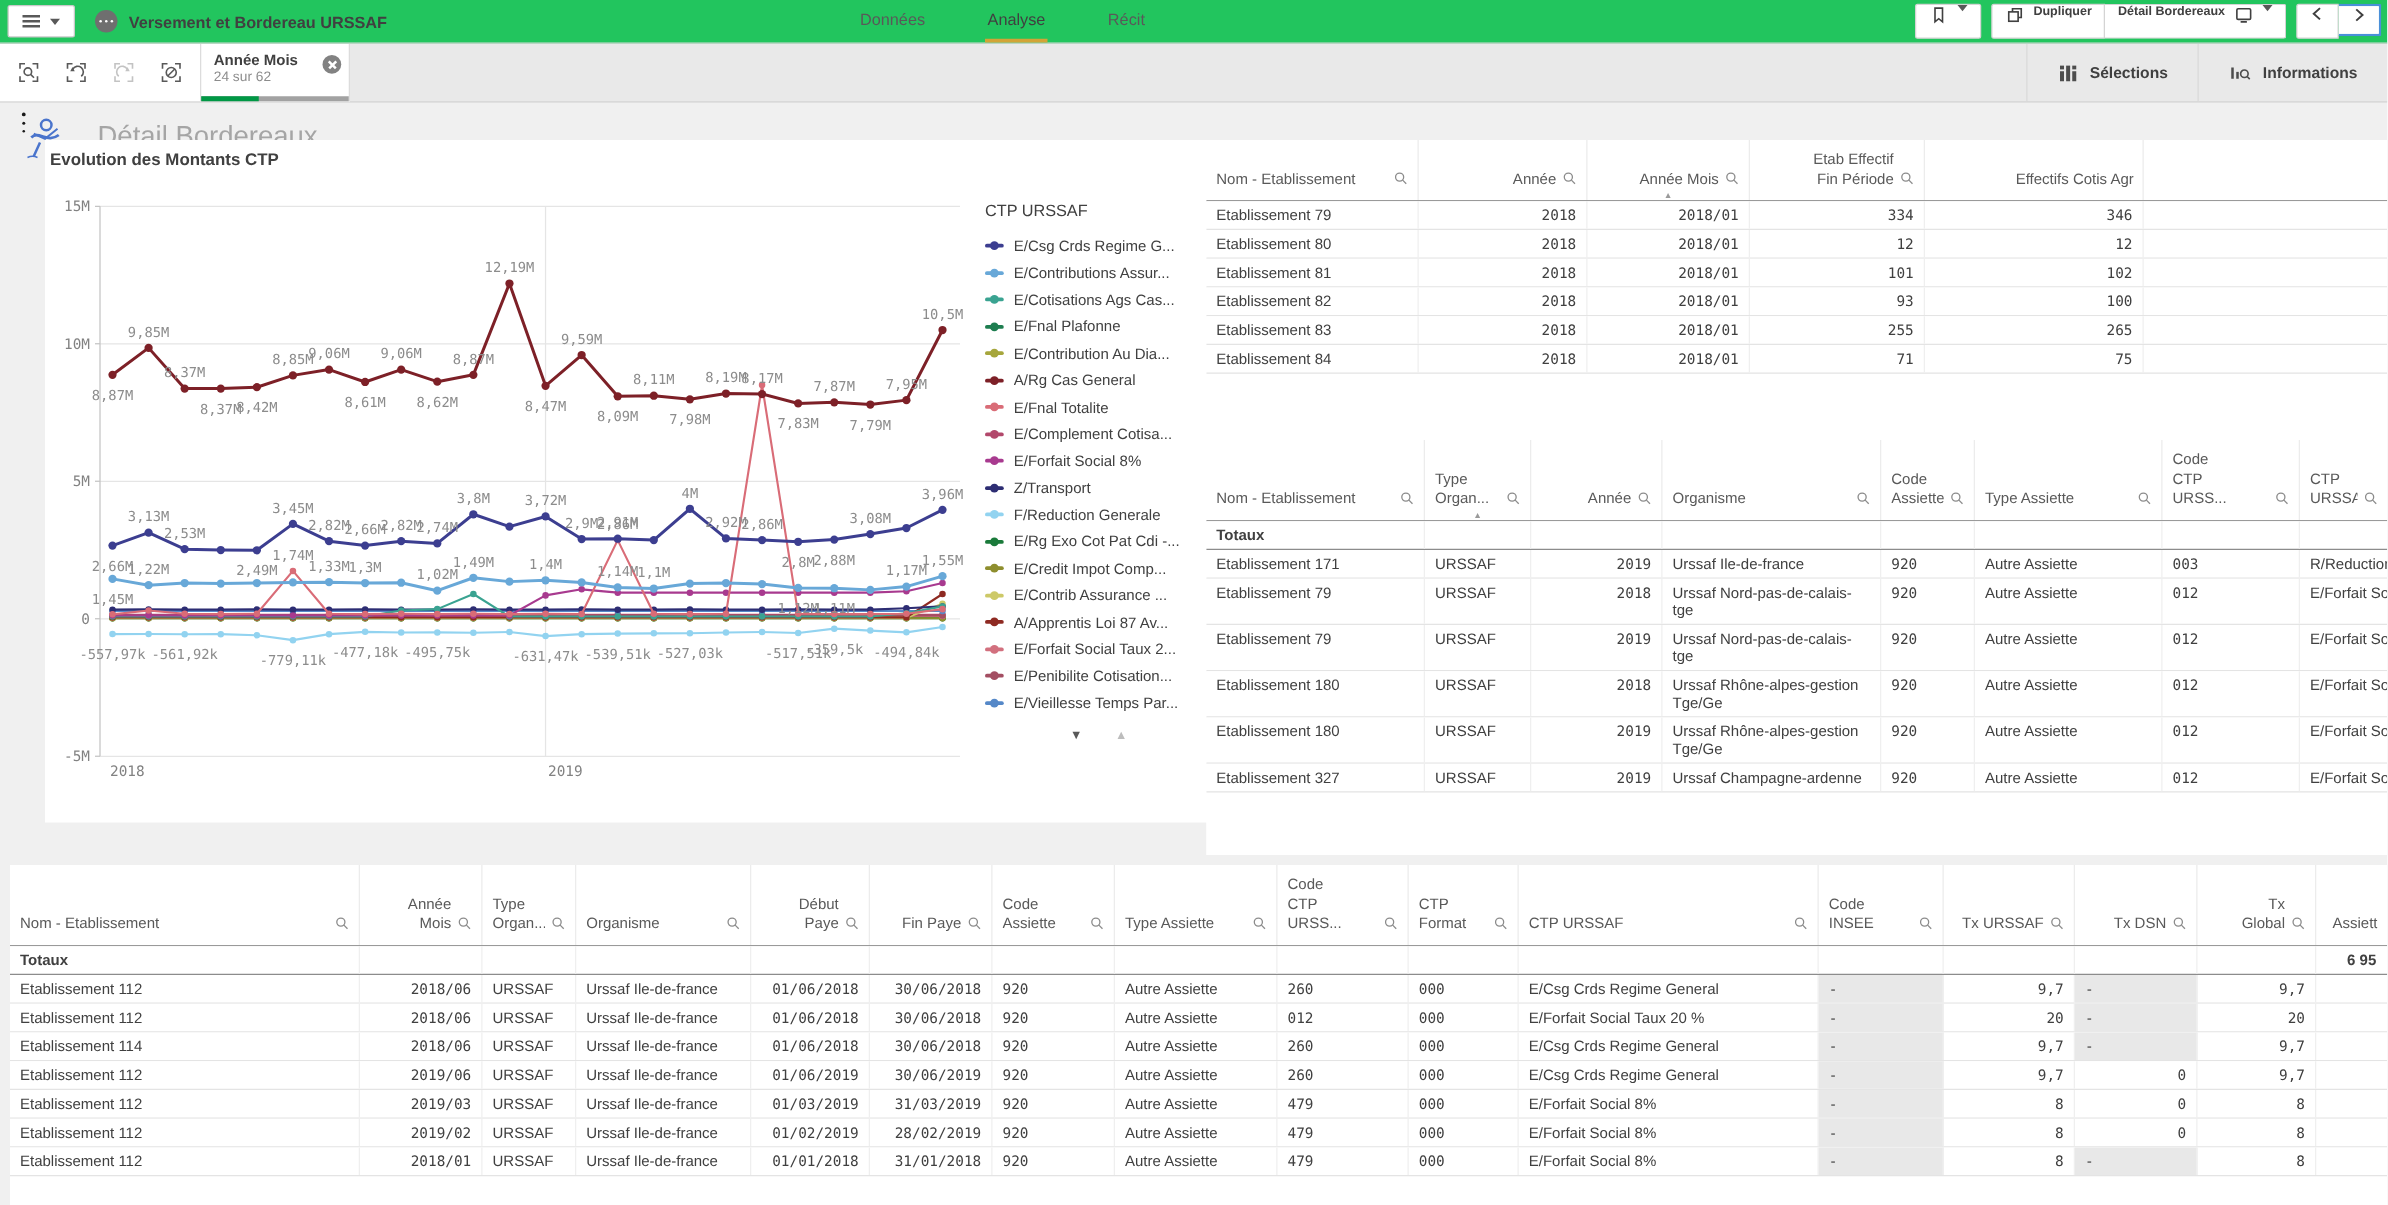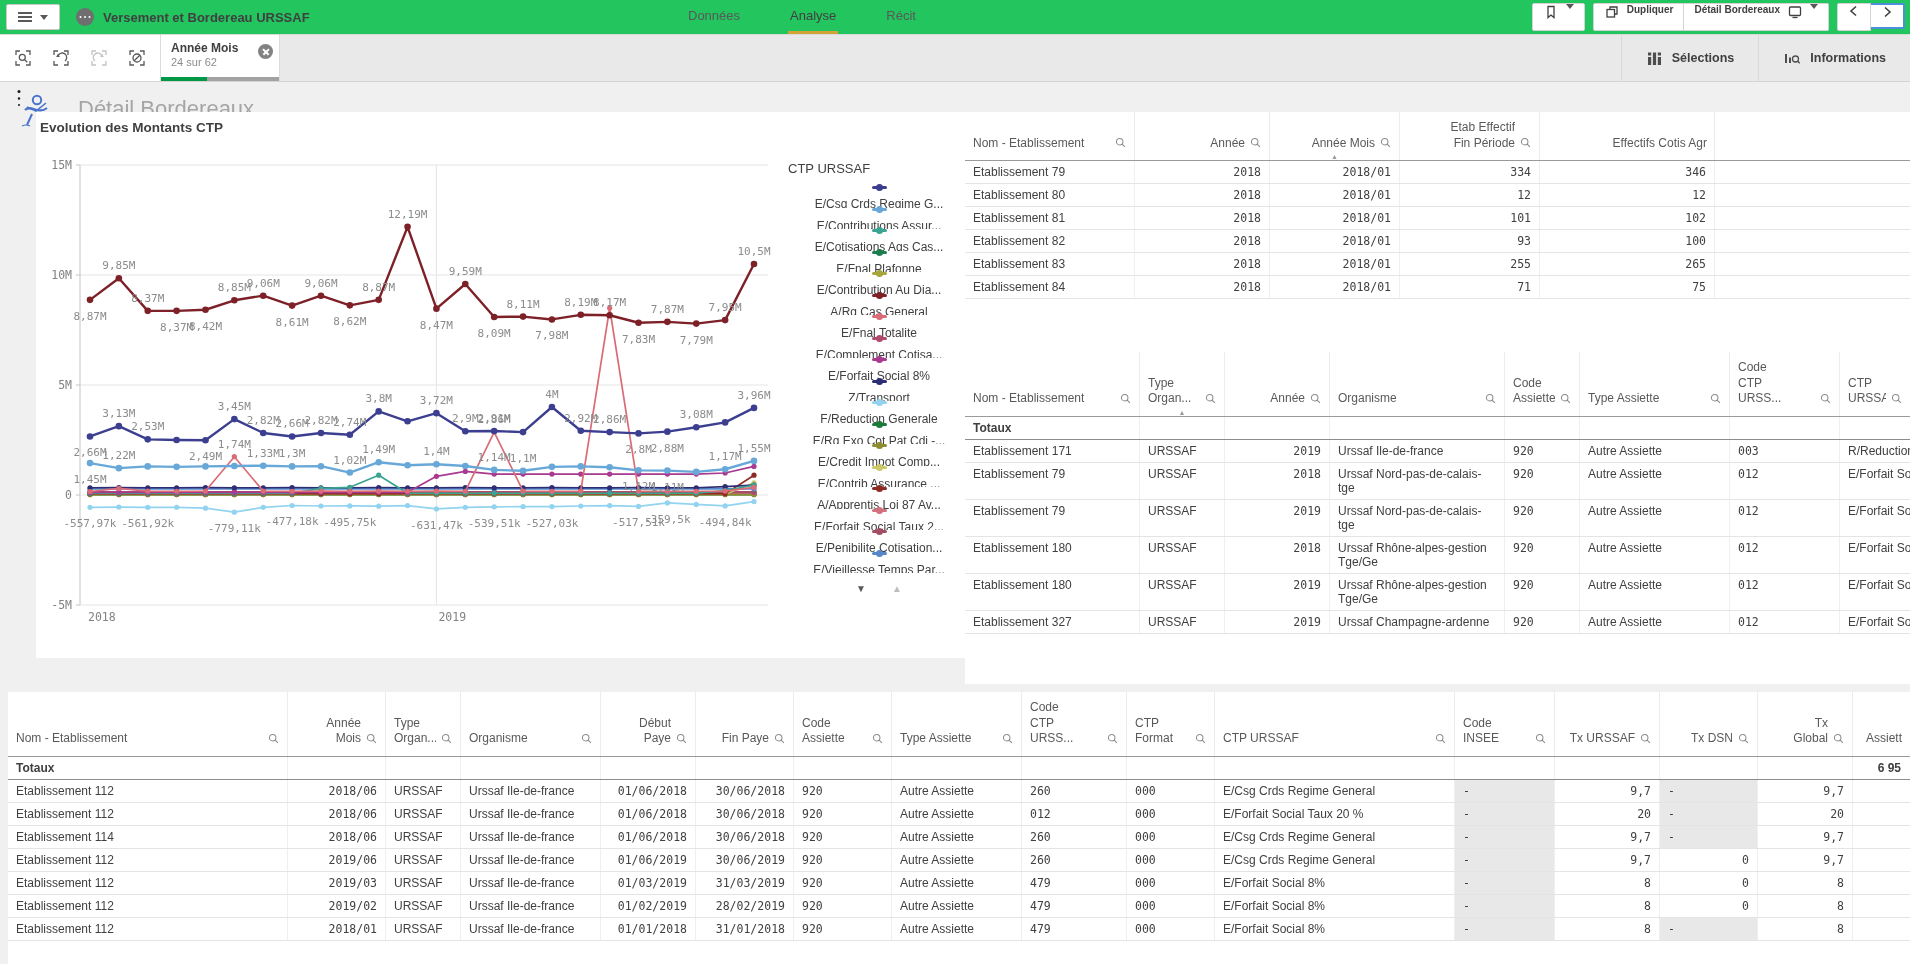--- a/index.html
+++ b/index.html
@@ -49,21 +49,21 @@
   .sheet-title{font-size:22px;color:#a5a5a5;font-weight:normal;margin:0;}
 
   
   .panel{position:absolute;background:#fff;box-sizing:border-box;overflow:hidden;}
   .panel-title{font-size:13.5px;font-weight:bold;color:#404040;margin:8px 0 8px 4px;}
 
   
   .chart-body{display:flex;}
   .legend{width:182px;padding-top:18px;box-sizing:border-box;}
   .legend-title{font-size:13px;color:#404040;margin-bottom:10px;}
-  .legend-item{display:flex;align-items:center;gap:8px;height:21.5px;cursor:pointer;flex-direction:column;}
+  .legend-item{display:flex;align-items:center;gap:8px;height:21.5px;cursor:pointer;}
   .lg-marker{flex:none;width:15px;height:3px;border-radius:2px;position:relative;}
   .lg-marker::after{content:'';position:absolute;left:4px;top:-2px;width:7px;height:7px;border-radius:50%;background:inherit;}
   .legend-label{font-size:12px;color:#404040;white-space:nowrap;overflow:hidden;}
   .legend-pager{display:flex;justify-content:center;gap:26px;margin-top:10px;font-size:10px;}
   .pg-down{color:#595959;cursor:pointer;}
   .pg-up{color:#bdbdbd;cursor:pointer;}
   text.axis{font-family:"DejaVu Sans Mono",monospace;font-size:11.5px;fill:#828282;}
   text.dlabel{font-family:"DejaVu Sans Mono",monospace;font-size:11px;fill:#8c8c8c;}
 
   

